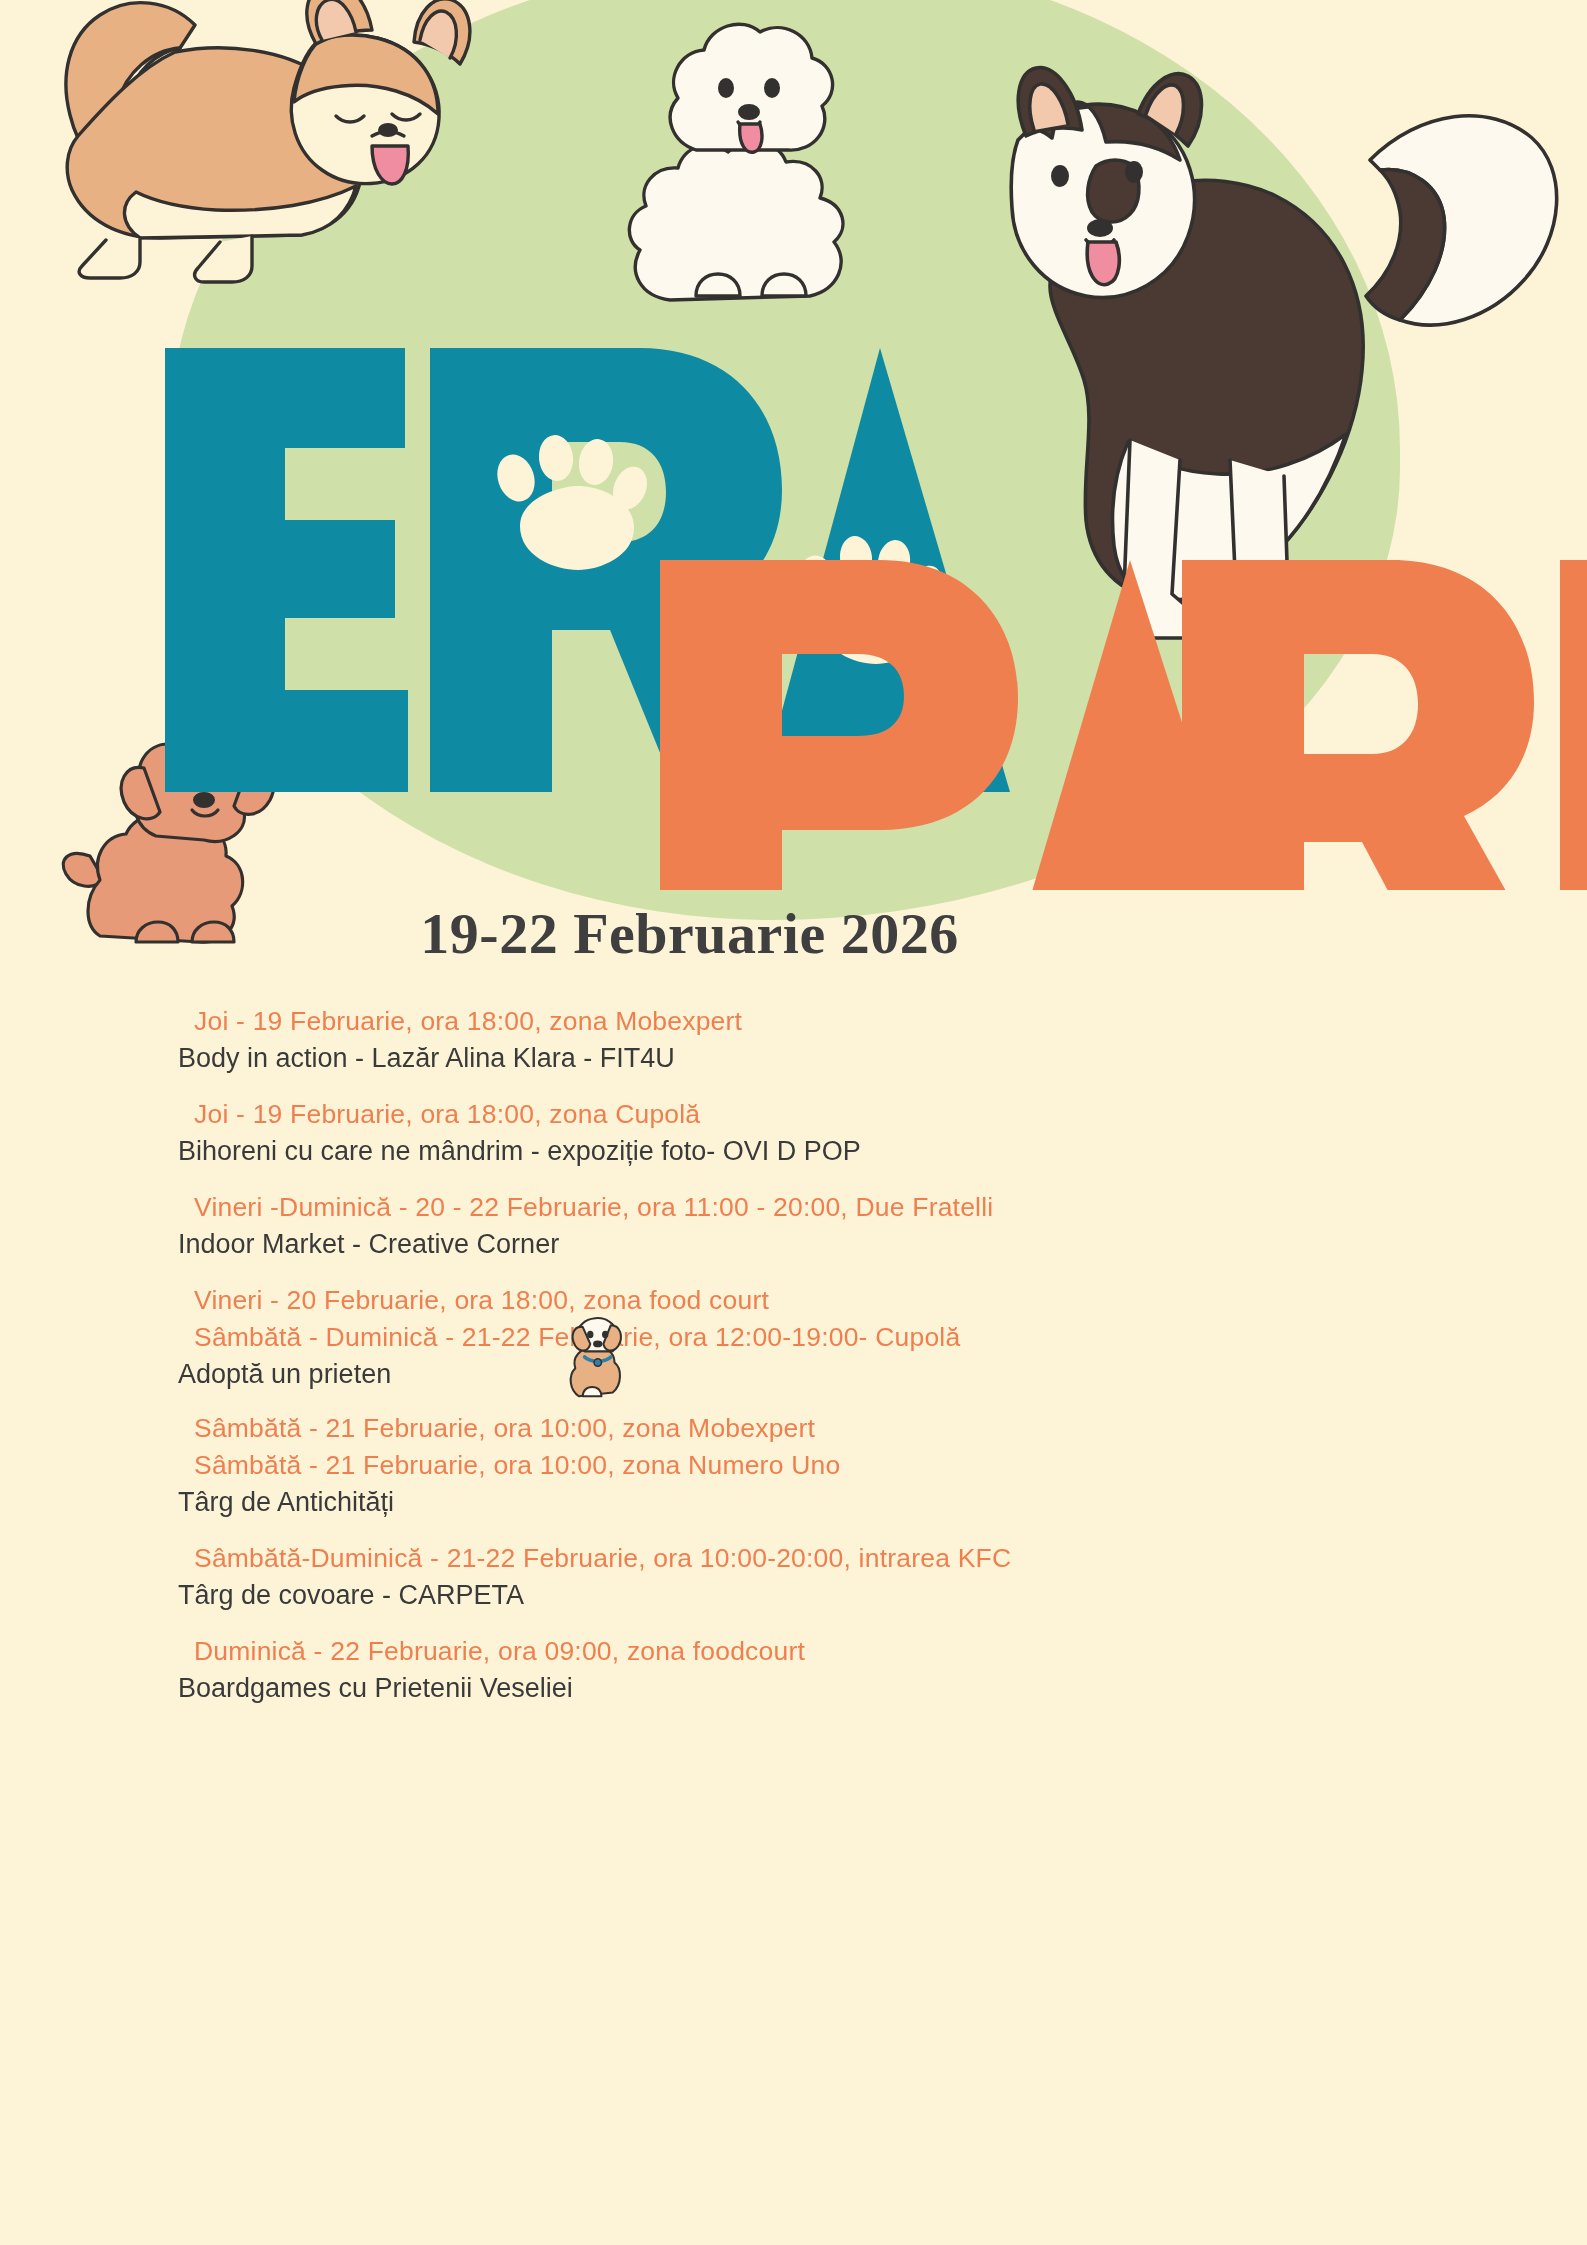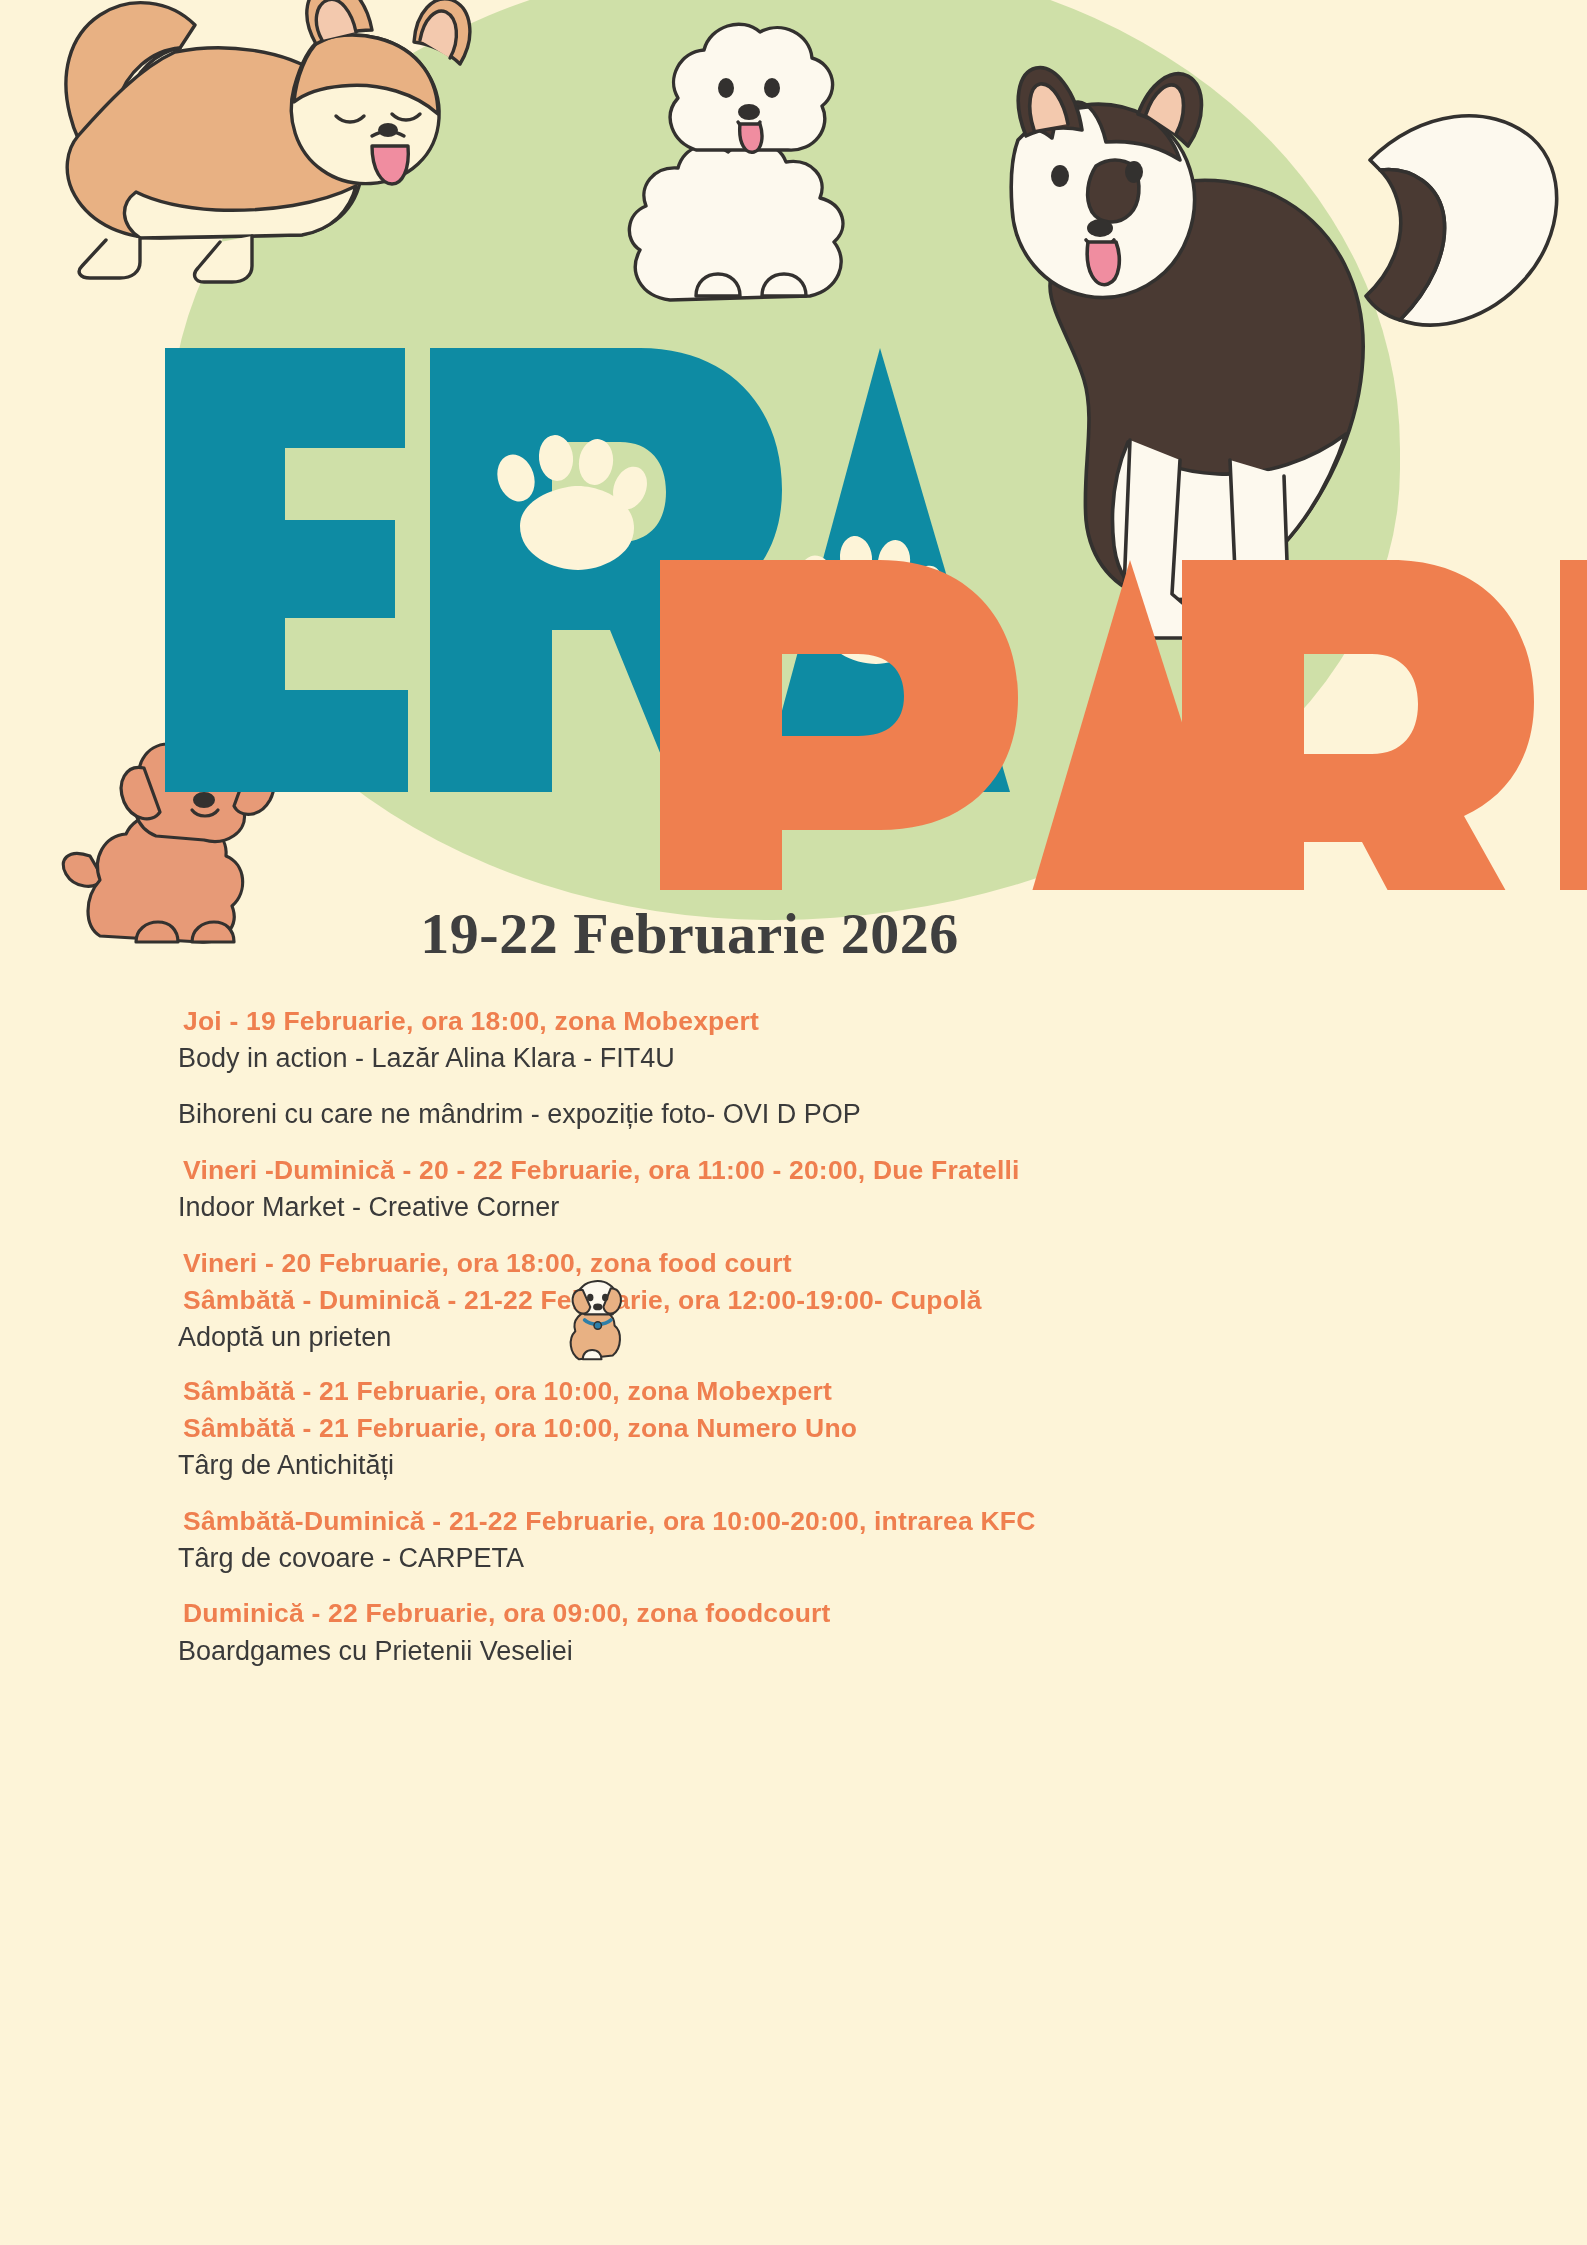--- a/index.html
+++ b/index.html
@@ -58,24 +58,24 @@
   
   .schedule {
     position: absolute;
     left: 178px;
     top: 1005px;
     width: 1280px;
     z-index: 4;
   }
   .sch-head {
     color: #ef7f4f;
-    font-weight: bold;
+    font-weight: normal;
     font-size: 26.5px;
     letter-spacing: 0.2px;
-    margin: 0 0 4px 5px;
+    margin: 0 0 4px 16px;
     line-height: 1.25;
   }
   .sch-body {
     color: #3a3a3a;
     font-size: 27px;
     font-weight: 400;
     margin: 0 0 22px 0;
     line-height: 1.25;
     position: relative;
   }
@@ -278,20 +278,21 @@
 <div class="date-title">19-22 Februarie 2026</div>
 
 <div class="schedule">
 
   <div>
     <p class="sch-head">Joi - 19 Februarie, ora 18:00, zona Mobexpert</p>
     <p class="sch-body">Body in action -  Lazăr Alina Klara - FIT4U</p>
   </div>
 
   <div>
+    <p class="sch-head">Joi - 19 Februarie, ora 18:00, zona Cupolă</p>
     <p class="sch-body">Bihoreni cu care ne mândrim - expoziție foto- OVI D POP</p>
   </div>
 
   <div>
     <p class="sch-head">Vineri -Duminică - 20 - 22 Februarie, ora 11:00 - 20:00,  Due Fratelli</p>
     <p class="sch-body">Indoor Market - Creative Corner</p>
   </div>
 
   <div>
     <p class="sch-head">Vineri - 20 Februarie, ora 18:00, zona food court</p>

